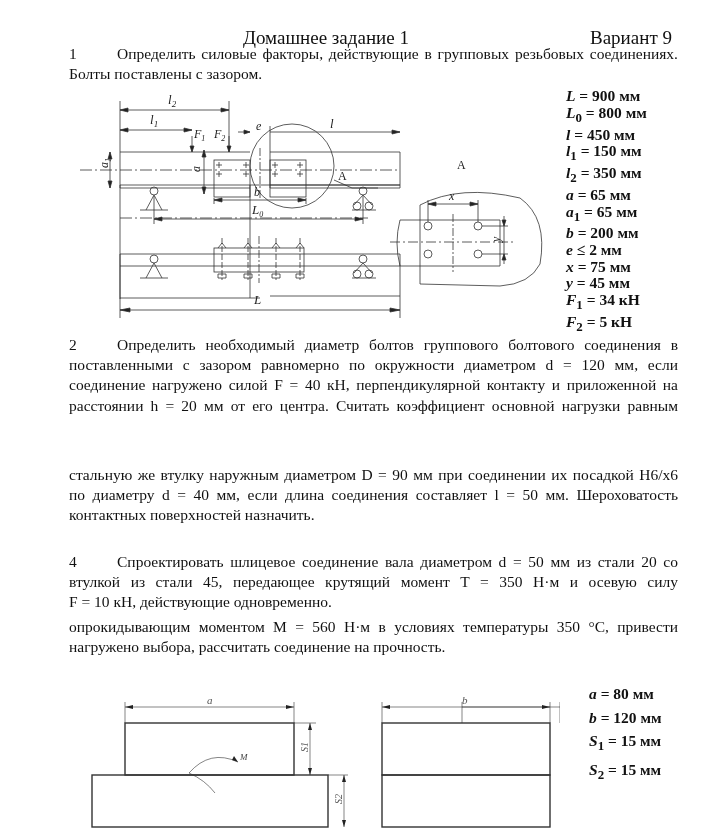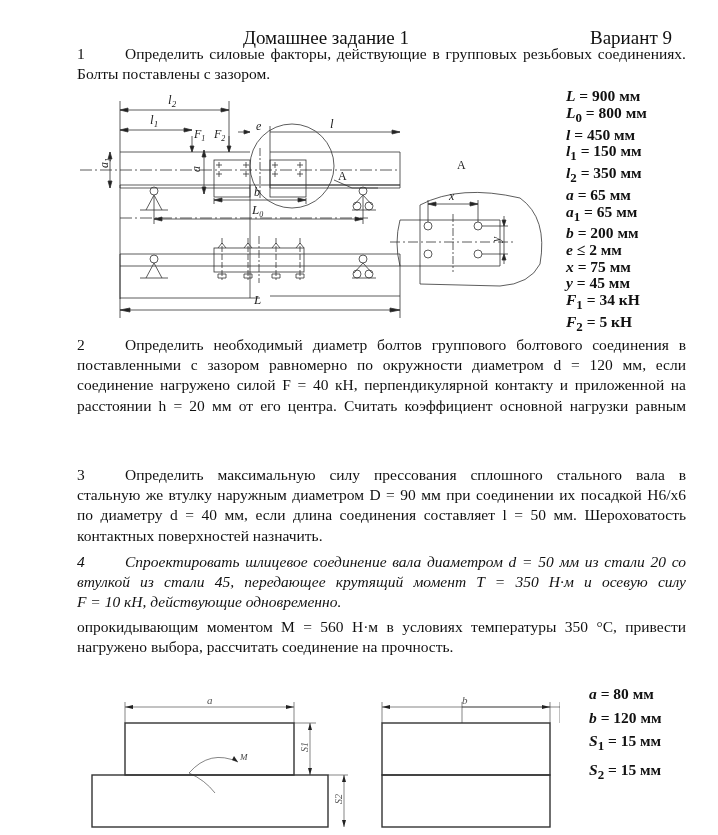--- a/index.html
+++ b/index.html
@@ -1,20 +1,20 @@
 <!DOCTYPE html>
 <html><head>
 <meta charset="utf-8">
 <style>
   html, body { margin: 0; padding: 0; background: #ffffff; }
   body { width: 718px; height: 835px; position: relative; overflow: hidden;
          font-family: "Liberation Serif", "DejaVu Serif", serif; color: #111; }
   .abs { position: absolute; }
   .hdr { font-size: 19px; top: 7px; margin-top: 20px; }
-  .para { position: absolute; left: 69px; width: 609px; font-size: 15.5px; line-height: 20.2px; text-align: justify; margin-left: 8px; }
+  .para { position: absolute; left: 69px; width: 609px; font-size: 15.5px; line-height: 20.2px; text-align: justify; }
   .para .num { display: inline-block; width: 48px; }
   .jl { text-align-last: justify; }
   i.v { font-style: italic; }
   .params { position: absolute; font-size: 15.5px; line-height: 16.7px; font-weight: bold; }
   .params div { white-space: nowrap; }
   svg text { font-family: "Liberation Serif", serif; }
 </style>
 </head>
 <body>
 
@@ -166,27 +166,26 @@
 </div>
 
 <div class="para" style="top:335px;">
   <div class="jl"><span class="num">2</span><span>Определить необходимый диаметр болтов группового болтового соединения в</span></div>
   <div class="jl">поставленными с зазором равномерно по окружности диаметром d = 120 мм, если</div>
   <div class="jl">соединение нагружено силой F = 40 кН, перпендикулярной контакту и приложенной на</div>
   <div class="jl">расстоянии h = 20 мм от его центра. Считать коэффициент основной нагрузки равным</div>
 </div>
 
 <div class="para" style="top:465px;">
-  <div class="jl"><span class="num">3</span><span>Определить максимальную силу прессования сплошного стального вала в</span></div>
   <div class="jl">стальную же втулку наружным диаметром D = 90 мм при соединении их посадкой H6/x6</div>
   <div class="jl">по диаметру d = 40 мм, если длина соединения составляет l = 50 мм. Шероховатость</div>
   <div>контактных поверхностей назначить.</div>
 </div>
 
-<div class="para" style="top:552px;font-style:italic;">
+<div class="para" style="top:552px;">
   <div class="jl"><span class="num">4</span><span>Спроектировать шлицевое соединение вала диаметром d = 50 мм из стали 20 со</span></div>
   <div class="jl">втулкой из стали 45, передающее крутящий момент T = 350 Н·м и осевую силу</div>
   <div>F = 10 кН, действующие одновременно.</div>
 </div>
 
 <div class="para" style="top:617px;">
   <div class="jl">опрокидывающим моментом M = 560 Н·м в условиях температуры 350 °С, привести</div>
   <div>нагружено выбора, рассчитать соединение на прочность.</div>
 </div>
 

